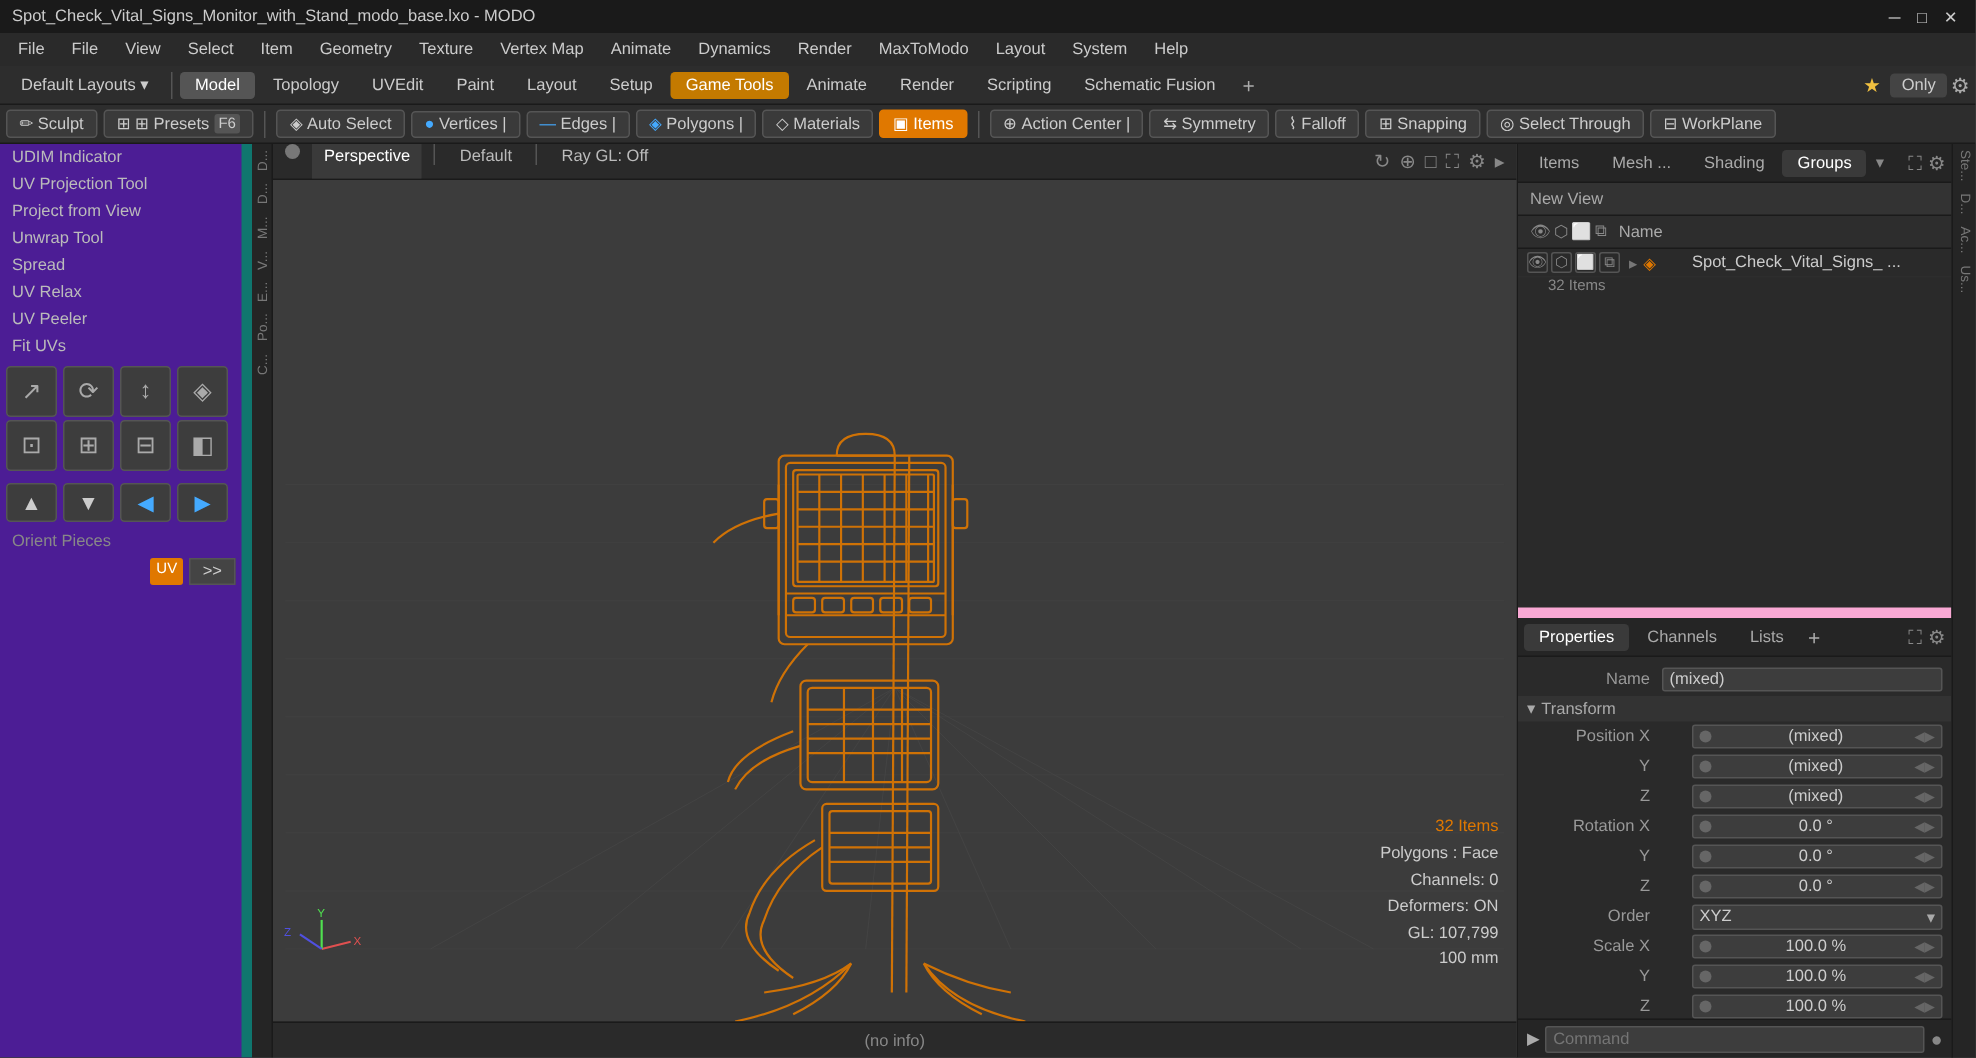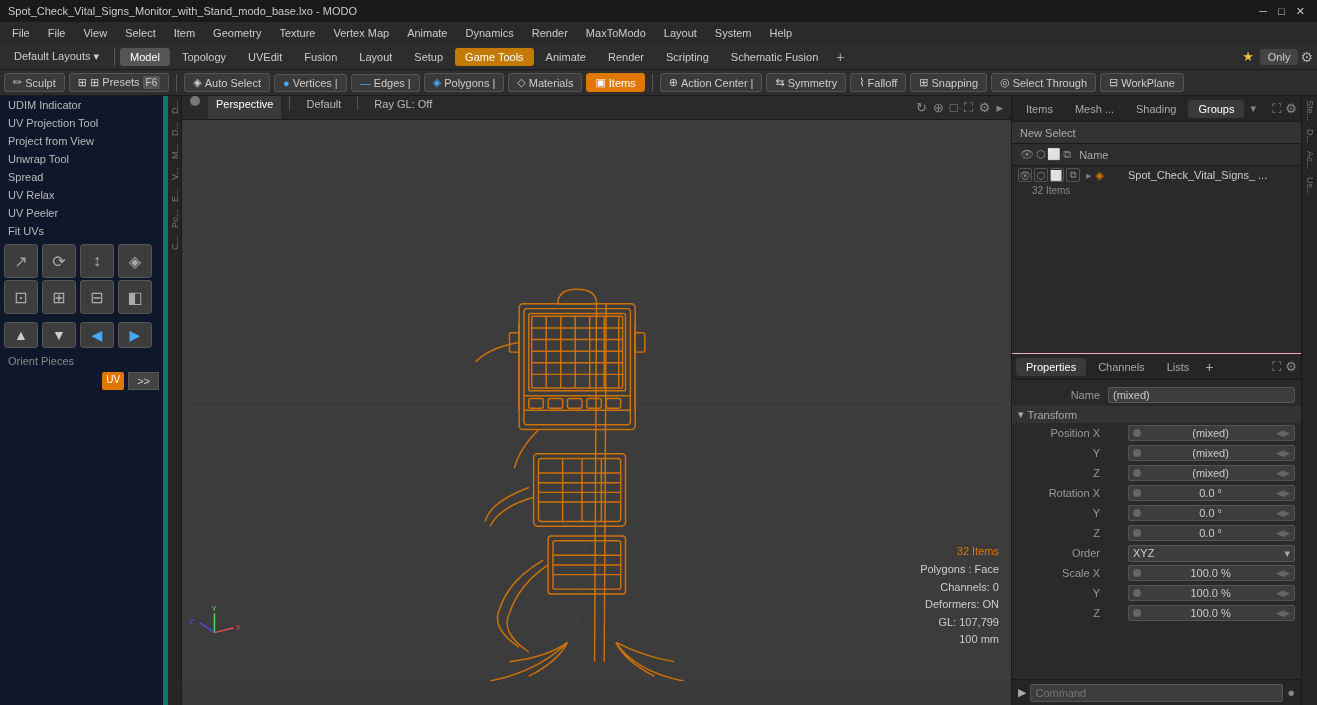--- a/index.html
+++ b/index.html
@@ -25,21 +25,21 @@
     
     
     #toolbar2 { background: #2d2d2d; height: 26px; display: flex; align-items: center; padding: 0 4px; gap: 4px; border-bottom: 1px solid #1a1a1a; }
     .tool-btn { padding: 2px 8px; background: #3a3a3a; border: 1px solid #555; border-radius: 3px; color: #ccc; cursor: pointer; font-size: 11px; display: flex; align-items: center; gap: 3px; }
     .tool-btn.active { background: #e07800; border-color: #e07800; color: #fff; }
     
     
     #main { display: flex; height: calc(705px - 22px - 22px - 26px - 26px); }
     
     
-    #left-panel { width: 168px; background: #0f172a; border-right: 5px solid #0f766e; display: flex; flex-direction: column; overflow: hidden; }
+    #left-panel { width: 168px; background: #4c1d95; border-right: 7px solid #0f766e; display: flex; flex-direction: column; overflow: hidden; }
     
     #left-top { flex: 0 0 auto; }
     .left-panel-item { padding: 3px 8px; color: #bbb; cursor: pointer; font-size: 11px; }
     
     
     #tool-icons { display: grid; grid-template-columns: repeat(4, 36px); gap: 2px; padding: 4px; }
     .tool-icon-btn { width: 34px; height: 34px; background: #3d3d3d; border: 1px solid #555; border-radius: 3px; cursor: pointer; display: flex; align-items: center; justify-content: center; color: #aaa; font-size: 16px; }
     
     #nav-arrows { display: grid; grid-template-columns: repeat(4, 36px); gap: 2px; padding: 4px; }
     .nav-arrow-btn { width: 34px; height: 26px; background: #3d3d3d; border: 1px solid #555; border-radius: 3px; cursor: pointer; display: flex; align-items: center; justify-content: center; color: #ccc; font-size: 14px; }
@@ -91,21 +91,21 @@
     .items-col-icon { color: #888; font-size: 11px; cursor: pointer; }
     
     #items-list { flex: 1; overflow-y: auto; background: #2a2a2a; }
     .item-row { display: flex; align-items: center; padding: 2px 6px; border-bottom: 1px solid #2d2d2d; }
     .item-row-icons { display: flex; gap: 2px; margin-right: 6px; }
     .item-icon-sm { color: #888; font-size: 10px; cursor: pointer; width: 14px; height: 14px; display: flex; align-items: center; justify-content: center; border: 1px solid #555; border-radius: 2px; }
     .item-name { color: #ccc; font-size: 11px; margin-left: 20px; }
     .item-sub { color: #888; font-size: 10px; padding-left: 20px; }
     
     
-    #right-bottom { height: 352px; border-top: 1px solid #f9a8d4; display: flex; flex-direction: column; }
+    #right-bottom { height: 300px; border-top: 7px solid #f9a8d4; display: flex; flex-direction: column; }
     
     #props-tabs { height: 26px; background: #252525; display: flex; align-items: center; padding: 0 4px; gap: 2px; border-bottom: 1px solid #1a1a1a; }
     .props-tab { padding: 3px 10px; color: #aaa; cursor: pointer; font-size: 11px; border-radius: 3px; }
     .props-tab.active { background: #3a3a3a; color: #fff; }
     .props-plus { color: #aaa; cursor: pointer; font-size: 14px; padding: 0 4px; }
     .props-icons { margin-left: auto; display: flex; gap: 4px; align-items: center; }
     .props-icon { color: #888; cursor: pointer; font-size: 13px; }
     
     #props-content { flex: 1; overflow-y: auto; padding: 4px 0; }
     
@@ -168,21 +168,21 @@
   <span class="menu-item">System</span>
   <span class="menu-item">Help</span>
 </div>
 
 <div id="toolbar1">
   <span class="toolbar-tab">Default Layouts ▾</span>
   <div class="toolbar-sep"></div>
   <span class="toolbar-tab active">Model</span>
   <span class="toolbar-tab">Topology</span>
   <span class="toolbar-tab">UVEdit</span>
-  <span class="toolbar-tab">Fusion</span>
+  <span class="toolbar-tab">Paint</span>
   <span class="toolbar-tab">Layout</span>
   <span class="toolbar-tab">Setup</span>
   <span class="toolbar-tab highlight">Game Tools</span>
   <span class="toolbar-tab">Animate</span>
   <span class="toolbar-tab">Render</span>
   <span class="toolbar-tab">Scripting</span>
   <span class="toolbar-tab">Schematic Fusion</span>
   <span class="toolbar-plus">+</span>
   <span style="flex:1"></span>
   <span class="toolbar-star">★</span>
@@ -437,38 +437,41 @@
       <div id="model-info">
         <div><span class="orange">32 Items</span></div>
         <div>Polygons : Face</div>
         <div>Channels: 0</div>
         <div>Deformers: ON</div>
         <div>GL: 107,799</div>
         <div>100 mm</div>
       </div>
     </div>
 
+    <div id="viewport-footer">
+      <span class="vp-footer-text">(no info)</span>
+    </div>
   </div>
 
   <div id="right-panel">
 
     <div id="right-top-tabs">
       <span class="rt-tab">Items</span>
       <span class="rt-tab">Mesh ...</span>
       <span class="rt-tab">Shading</span>
       <span class="rt-tab active">Groups</span>
       <span class="rt-tab-more">▾</span>
       <div class="rt-icons">
         <span class="rt-icon">⛶</span>
         <span class="rt-icon">⚙</span>
       </div>
     </div>
 
     <div id="new-group-bar">
-      <span class="new-group-label">New Select</span>
+      <span class="new-group-label">New View</span>
     </div>
 
     <div id="items-header">
       <div class="items-col-icons">
         <span class="items-col-icon">👁</span>
         <span class="items-col-icon">⬡</span>
         <span class="items-col-icon">⬜</span>
         <span class="items-col-icon">⧉</span>
       </div>
       <span class="items-col">Name</span>

